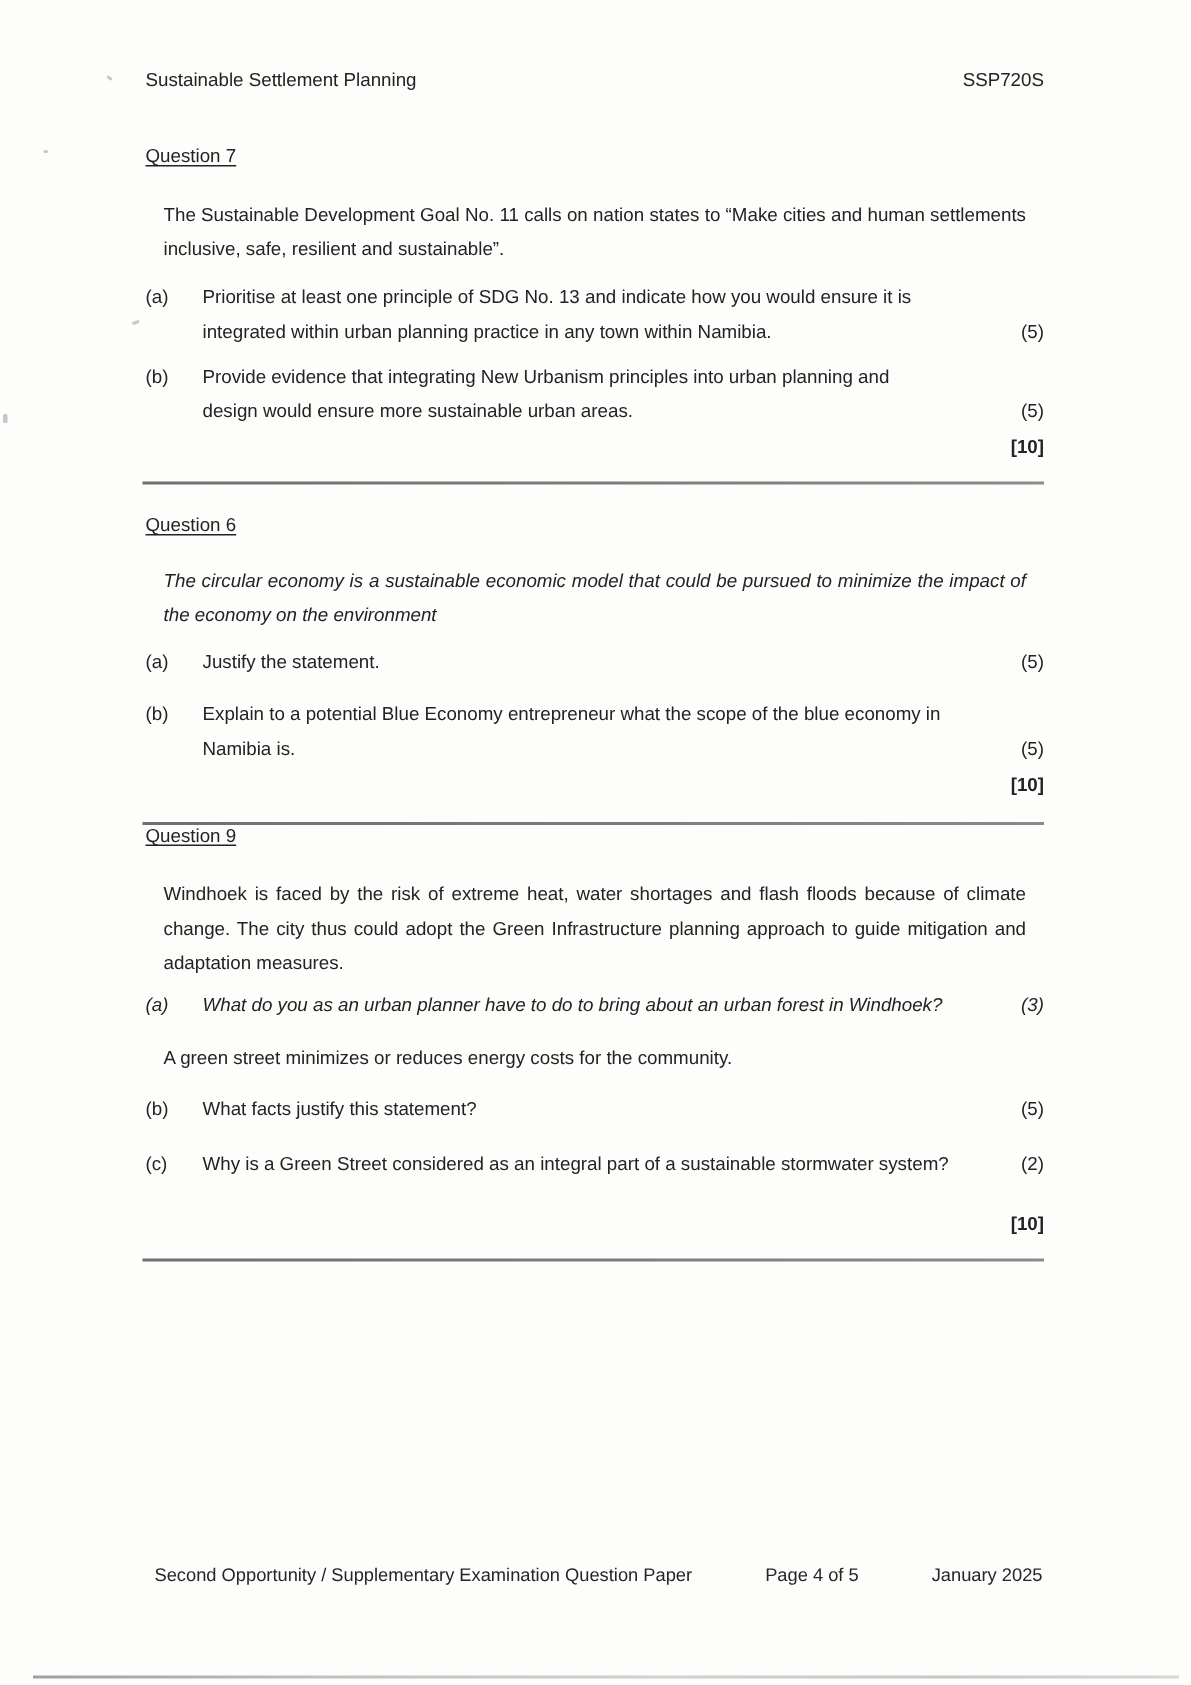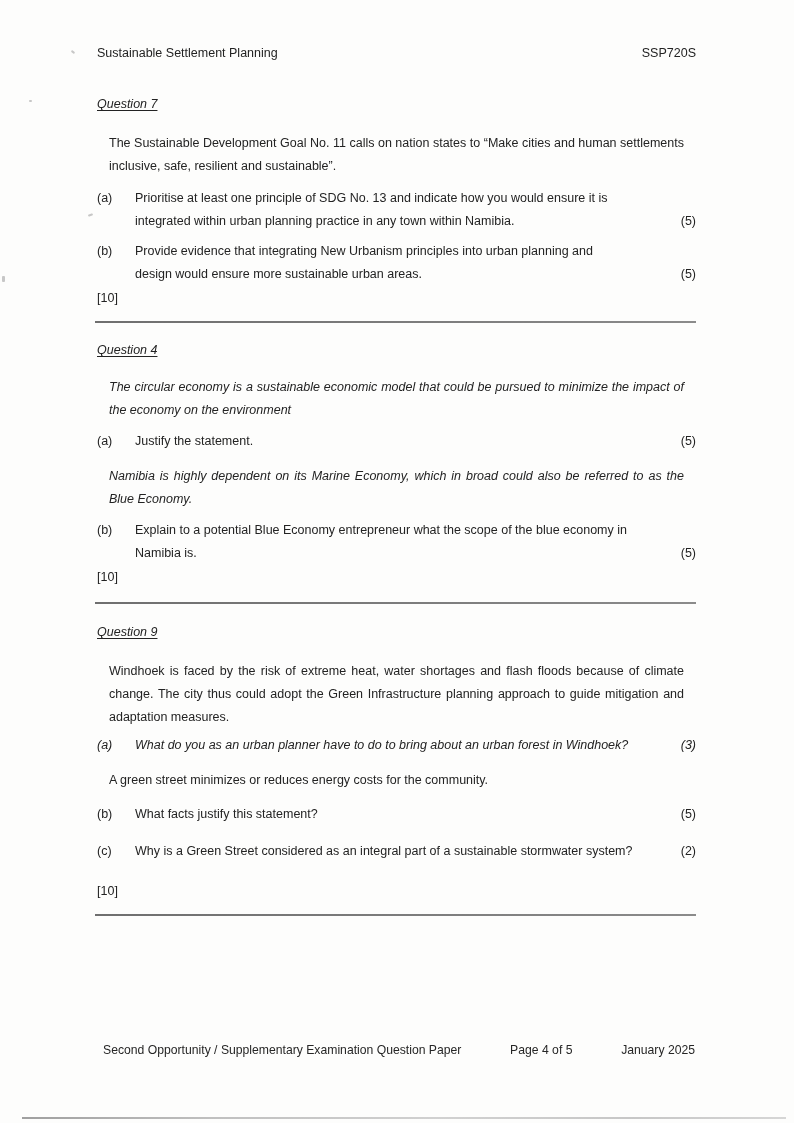--- a/index.html
+++ b/index.html
@@ -23,21 +23,20 @@
     display: flex;
     justify-content: space-between;
     line-height: 15px;
     margin-bottom: 36px;
   }
   .q-title {
     display: inline-block;
     text-decoration: underline;
     text-underline-offset: 2px;
     line-height: 15px;
-    font-style: italic;
   }
   .para {
     line-height: 23px;
     text-align: justify;
     margin: 12px;
   }
   .item {
     display: flex;
     line-height: 23px;
     margin: 0;
@@ -45,22 +44,22 @@
   .item-label { flex: none; width: 38px; }
   .item-text  { max-width: 497px; }
   .item-text--wide { max-width: none; }
   .item-marks {
     flex: none;
     margin-left: auto;
     align-self: flex-end;
     padding-left: 8px;
   }
   .total {
-    text-align: left;
-    font-weight: 400;
+    text-align: right;
+    font-weight: 700;
     line-height: 20px;
     margin: 0;
   }
   .rule {
     height: 2px;
     background: linear-gradient(90deg, #6f6f6f 0%, #7d7d7d 55%, #8b8b8b 100%);
     margin-left: -2px;
     width: 601px;
   }
   
@@ -70,21 +69,21 @@
   .mb12 { margin-bottom: 12px; }
   .mb11 { margin-bottom: 11px; }
   .mb9  { margin-bottom: 9px; }
   .mb8  { margin-bottom: 8px; font-style: italic; }
   .mb7  { margin-bottom: 7px; }
   .mb5  { margin-bottom: 5px; }
   .mb2  { margin-bottom: 2px; }
   .mt13 { margin-top: 13px; }
   .mt15 { margin-top: 15px; }
   .mt20 { margin-top: 20px; }
-  .mt21 { margin-top: 21px; }
+  .mt21 { }
 
   .doc-footer {
     position: absolute;
     left: 103px;
     right: 99px;
     top: 1043px;
     display: flex;
     justify-content: space-between;
     font-size: 12.2px;
     line-height: 15px;
@@ -140,29 +139,28 @@
         <span class="item-label">(b)</span>
         <span class="item-text">Provide evidence that integrating New Urbanism principles into urban planning and design would ensure more sustainable urban areas.</span>
         <span class="item-marks">(5)</span>
       </div>
       <p class="total">[10]</p>
       <div class="rule mt13"></div>
     </section>
 
     <section>
       <div class="mt20 mb18">
-        <span class="q-title">Question 4</span>
+        <span class="q-title">Question 6</span>
       </div>
       <p class="para mb8">The circular economy is a sustainable economic model that could be pursued to minimize the impact of the economy on the environment</p>
       <div class="item mb12">
         <span class="item-label">(a)</span>
         <span class="item-text">Justify the statement.</span>
         <span class="item-marks">(5)</span>
       </div>
-      <p class="para mb8">Namibia is highly dependent on its Marine Economy, which in broad could also be referred to as the Blue Economy.</p>
       <div class="item mb2">
         <span class="item-label">(b)</span>
         <span class="item-text">Explain to a potential Blue Economy entrepreneur what the scope of the blue economy in Namibia is.</span>
         <span class="item-marks">(5)</span>
       </div>
       <p class="total">[10]</p>
       <div class="rule mt15"></div>
     </section>
 
     <section>

